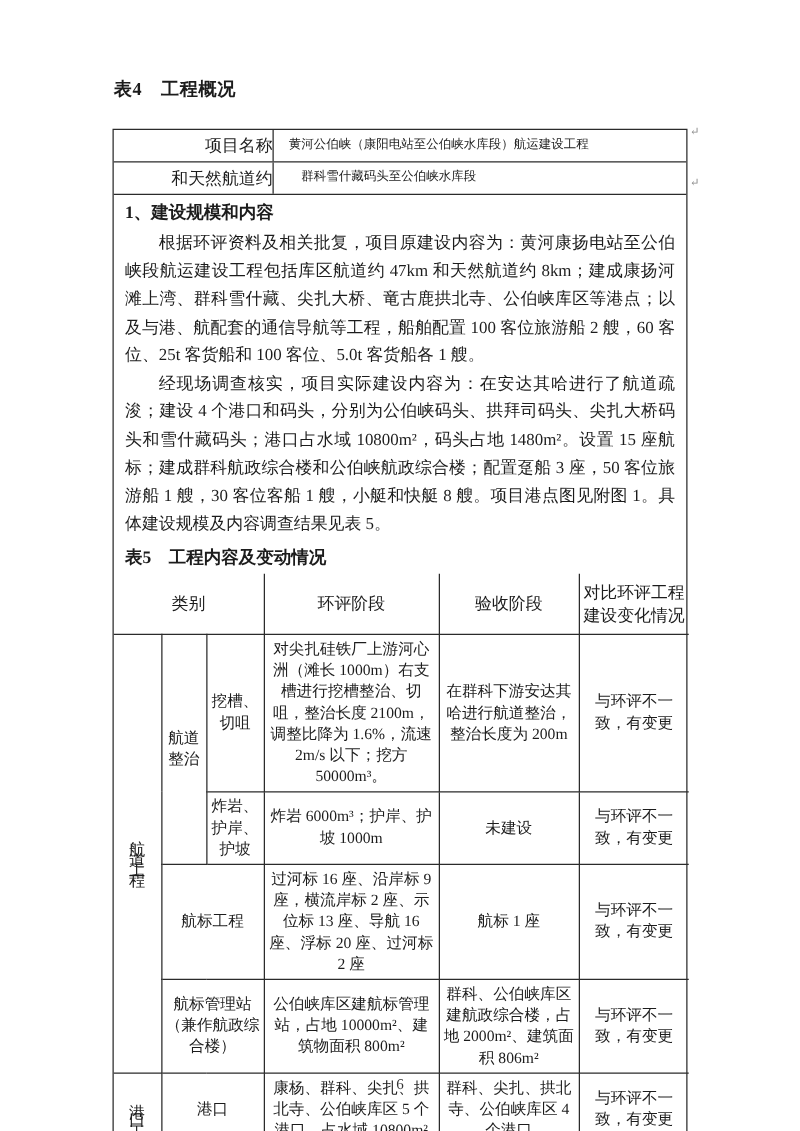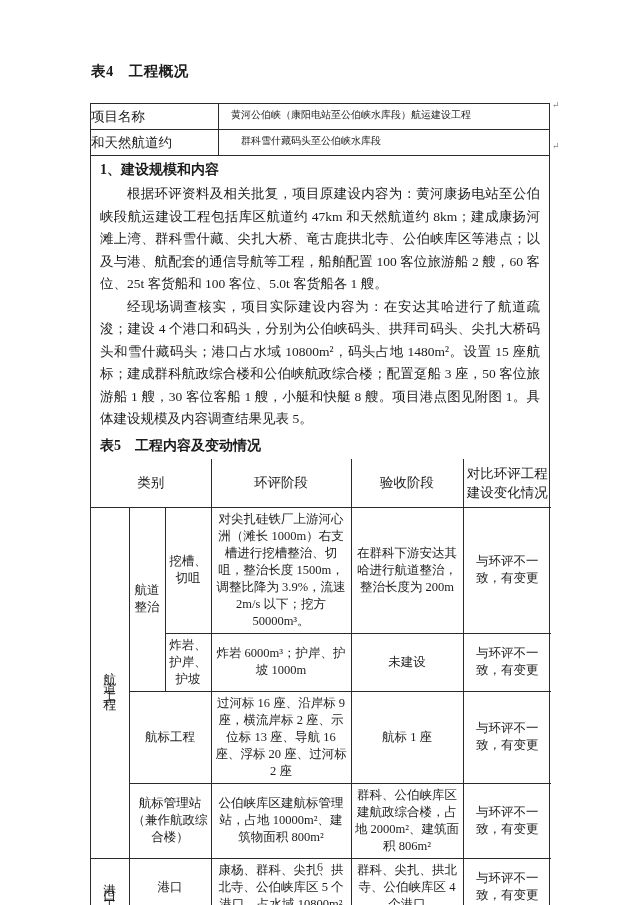--- a/index.html
+++ b/index.html
@@ -5,21 +5,21 @@
   html,body{margin:0;padding:0;}
   body{
     width:640px;height:905px;background:#ffffff;overflow:hidden;position:relative;
     font-family:"Liberation Serif","DejaVu Serif",serif;color:#1c1c1c;
     -webkit-font-smoothing:antialiased;
   }
   .sheet{position:absolute;left:90px;top:62px;width:460px;}
   .tbl4-title{font-weight:bold;font-size:14.5px;letter-spacing:0.5px;margin:0 0 22px 1px;}
   .doc-box{border:1.4px solid #2b2b2b;background:#fff;}
   .field-row{display:flex;border-bottom:1px solid #2b2b2b;align-items:stretch;}
-  .field-label{width:127px;flex:0 0 127px;text-align:left;font-size:13.5px;
+  .field-label{width:127px;flex:0 0 127px;text-align:right;font-size:13.5px;
     padding:4px 0 3px;border-right:1px solid #2b2b2b;}
   .field-value{flex:1;font-size:10px;padding:4px 6px 3px 12px;white-space:pre-wrap;}
   .content-cell{padding:4px 9px 2px 9px;}
   .section-title{font-weight:bold;font-size:14px;margin:1px 0 4px 0;}
   .para{font-size:13.5px;line-height:22.5px;text-align:justify;text-indent:2em;margin:0;}
   .t5-title{text-align:left;font-weight:bold;font-size:14px;margin:6px 0 2px;}
   table.t5{width:100%;border-collapse:collapse;border-style:hidden;table-layout:fixed;}
   table.t5 th,table.t5 td{
     border:1px solid #2b2b2b;text-align:center;vertical-align:middle;
     font-size:12.5px;line-height:17px;padding:3px 2px;font-weight:normal;
@@ -88,21 +88,21 @@
         <th>环评阶段</th>
         <th>验收阶段</th>
         <th>对比环评工程建设变化情况</th>
       </tr>
       <tr>
         <td rowspan="4">
           <span class="vlabel">航道工程</span>
         </td>
         <td rowspan="2">航道整治</td>
         <td>挖槽、切咀</td>
-        <td>对尖扎硅铁厂上游河心洲（滩长 1000m）右支槽进行挖槽整治、切咀，整治长度 1500m，调整比降为 3.9%，流速 2m/s 以下；挖方 50000m³。</td>
+        <td>对尖扎硅铁厂上游河心洲（滩长 1000m）右支槽进行挖槽整治、切咀，整治长度 2100m，调整比降为 1.6%，流速 2m/s 以下；挖方 50000m³。</td>
         <td>在群科下游安达其哈进行航道整治，整治长度为 200m</td>
         <td>与环评不一致，有变更</td>
       </tr>
       <tr>
         <td>炸岩、护岸、护坡</td>
         <td>炸岩 6000m³；护岸、护坡 1000m</td>
         <td>未建设</td>
         <td>与环评不一致，有变更</td>
       </tr>
       <tr>

